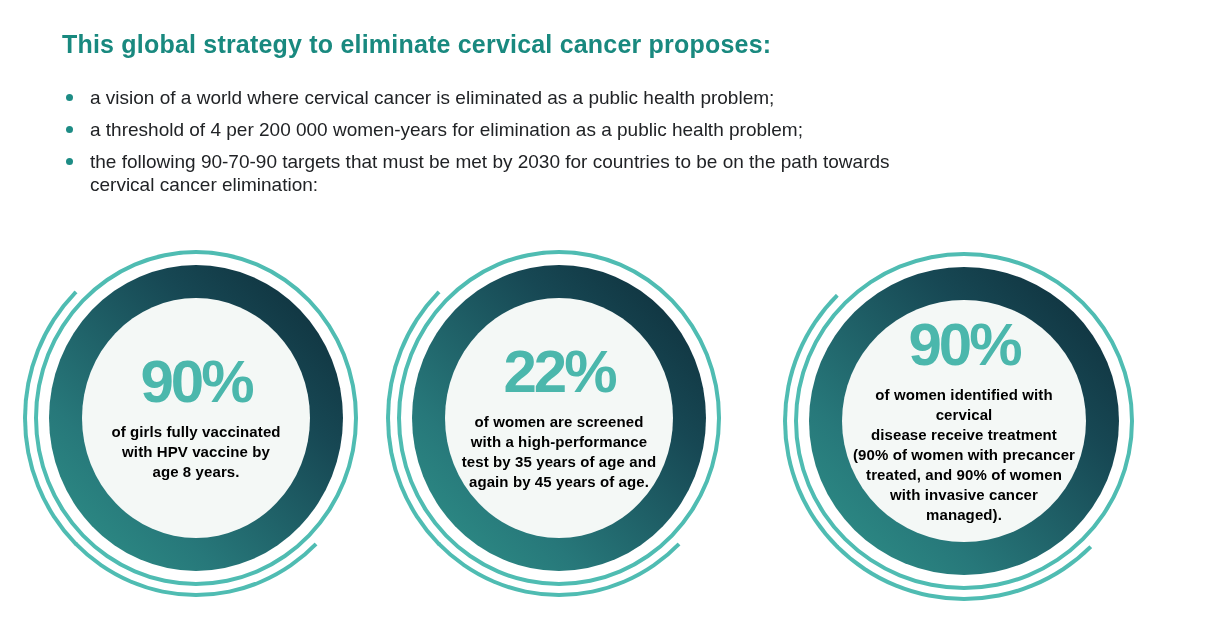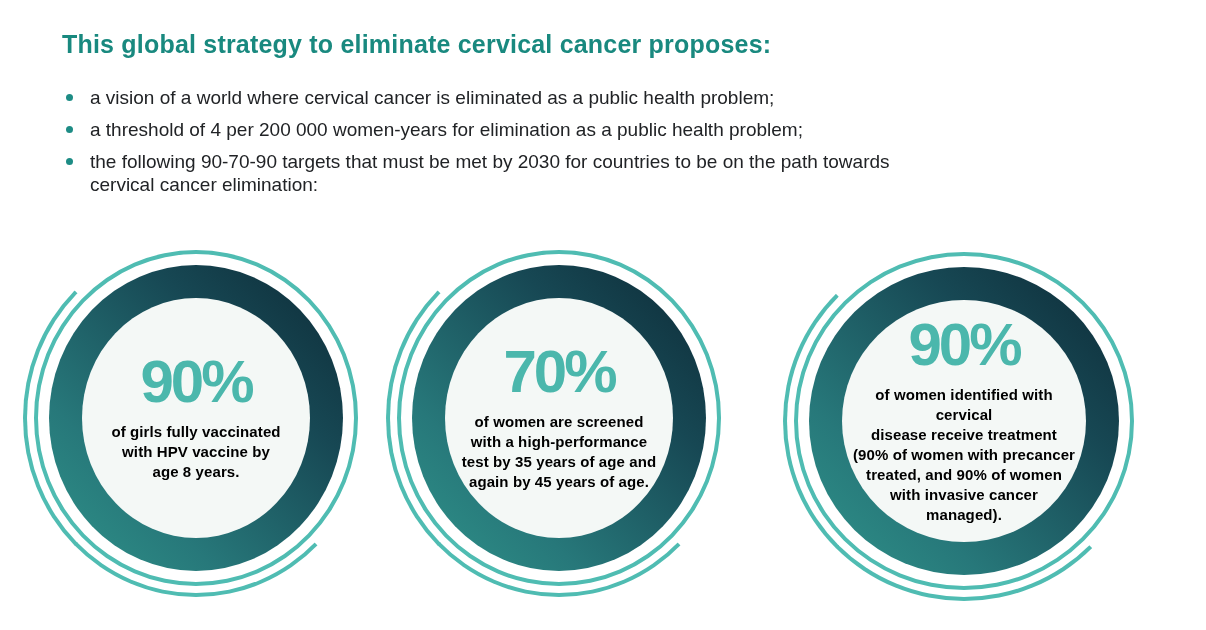--- a/index.html
+++ b/index.html
@@ -103,21 +103,21 @@
 with HPV vaccine by
 age 8 years.</div>
       </div>
     </div>
 
     <div class="target t2">
       <div class="ring-offset"></div>
       <div class="ring-outer"></div>
       <div class="ring-thick"></div>
       <div class="inner">
-        <div class="target-value">70%</div>
+        <div class="target-value">22%</div>
         <div class="target-desc">of women are screened
 with a high-performance
 test by 35 years of age and
 again by 45 years of age.</div>
       </div>
     </div>
 
     <div class="target t3">
       <div class="ring-offset"></div>
       <div class="ring-outer"></div>

